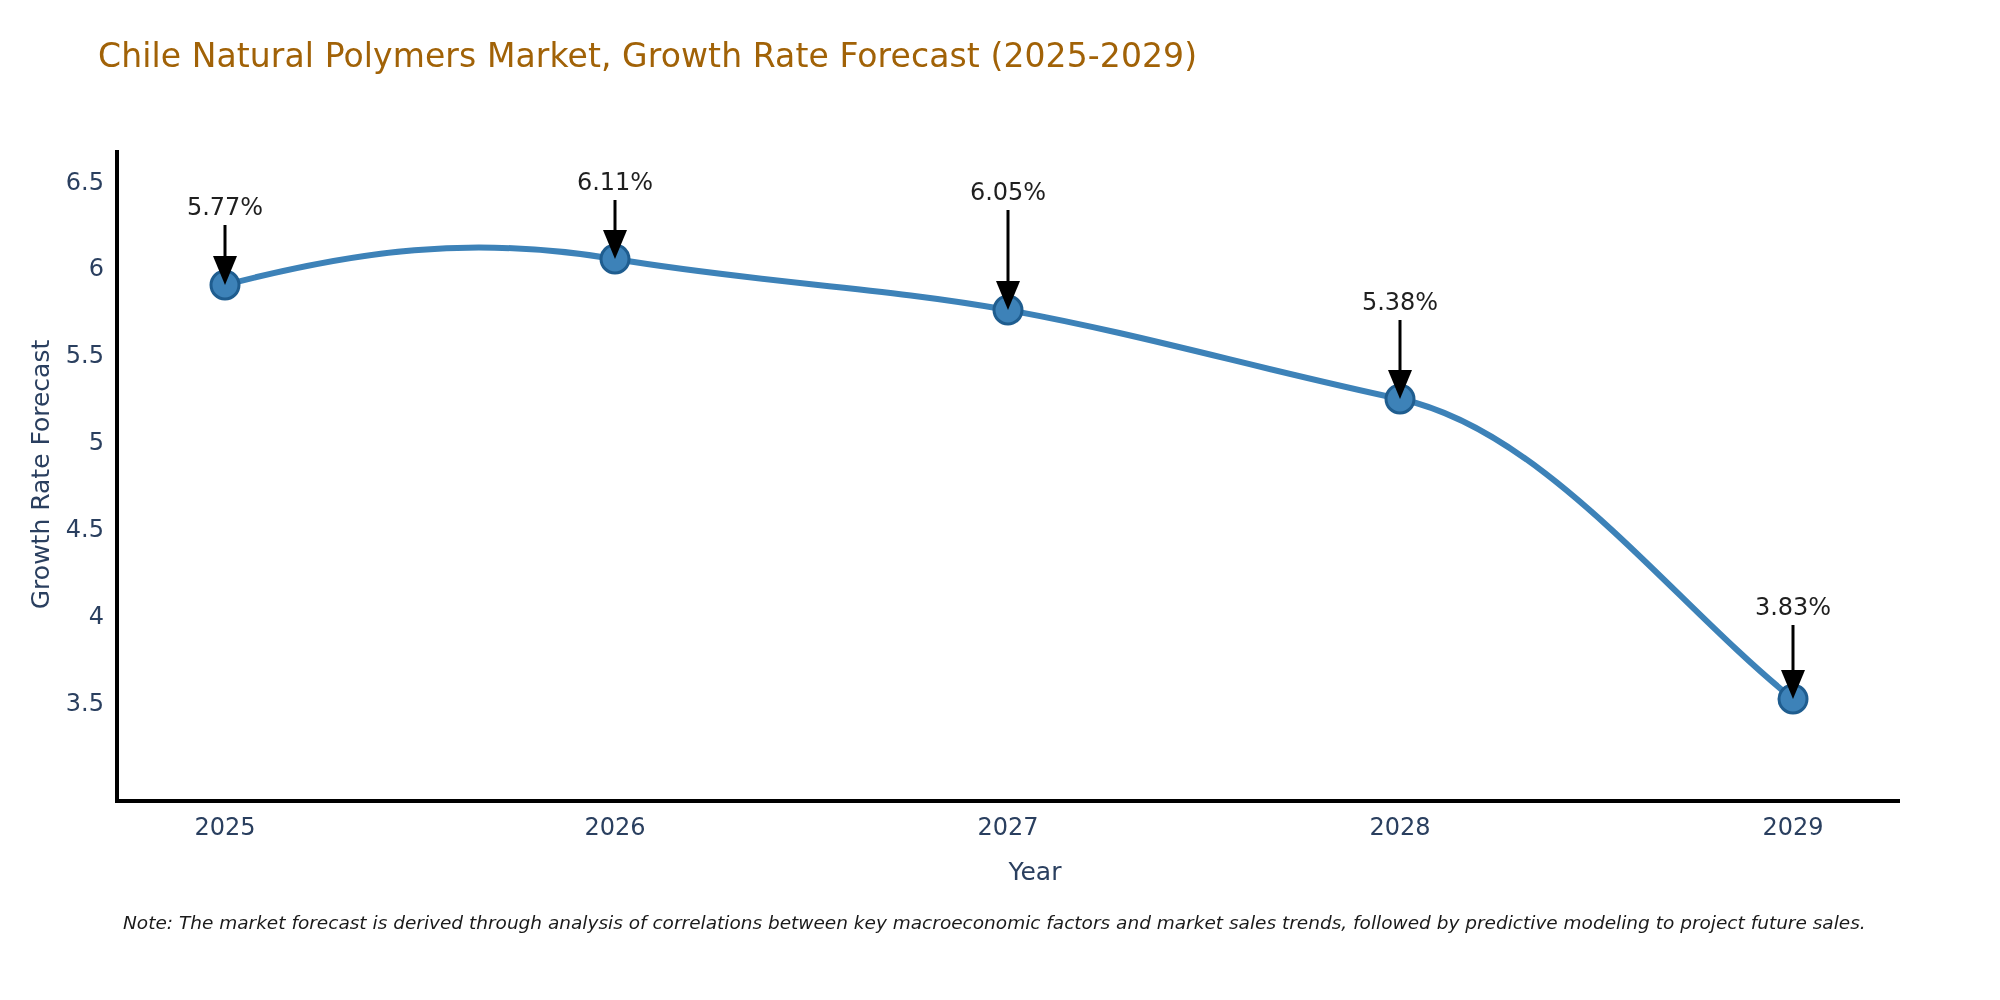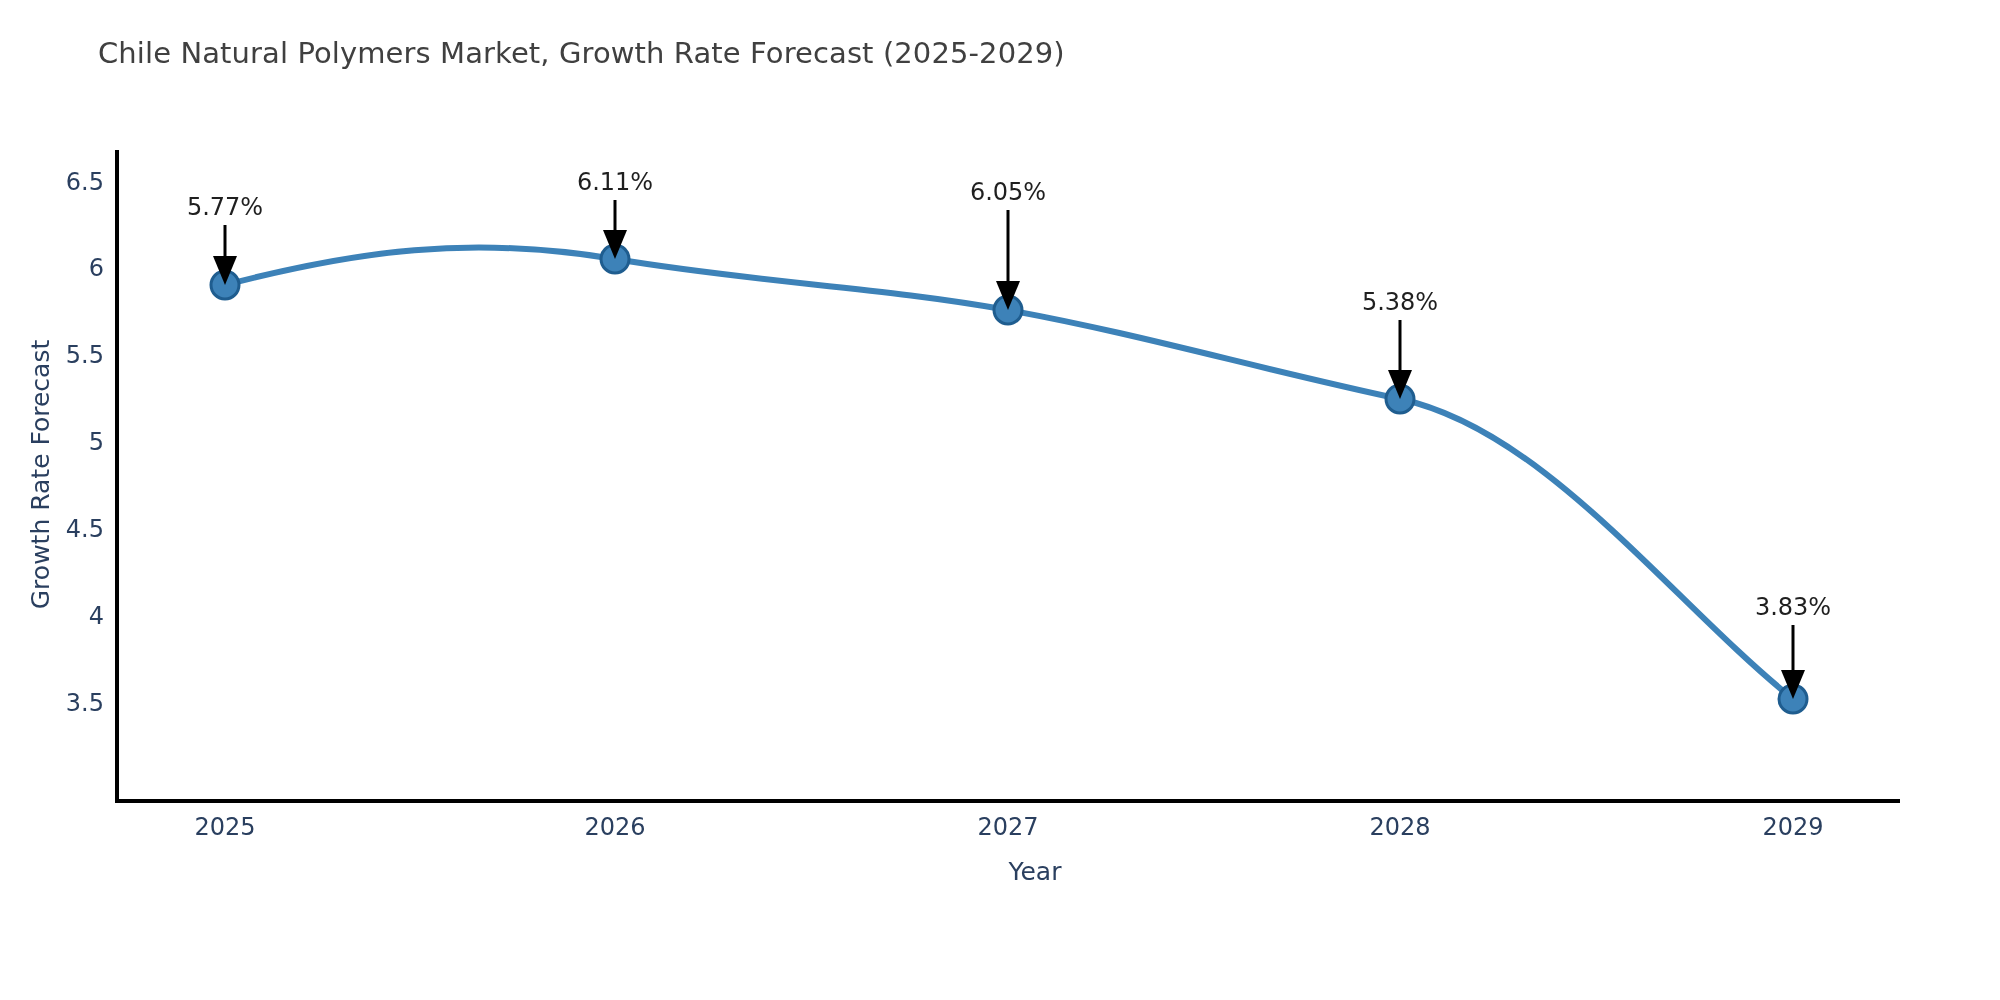--- a/index.html
+++ b/index.html
@@ -17,22 +17,22 @@
   #chart-root {
     position: absolute;
     inset: 0;
     width: 2000px;
     height: 1000px;
   }
   .chart-title {
     position: absolute;
     left: 98px;
     top: 36px;
-    font-size: 29px;
-    color: #404040;
+    font-size: 33px;
+    color: #a16207;
     letter-spacing: 0.1px;
     white-space: nowrap;
   }
   .axis-title-y {
     position: absolute;
     left: -100px;
     top: 460px;
     width: 280px;
     text-align: center;
     transform: rotate(-90deg);
@@ -146,14 +146,15 @@
     <text class="pt-label" x="1008" y="200" text-anchor="middle">6.05%</text>
     <text class="pt-label" x="1400" y="310" text-anchor="middle">5.38%</text>
     <text class="pt-label" x="1793" y="615" text-anchor="middle">3.83%</text>
 
   </svg>
 
   <div class="axis-title-x">
     <span class="axis-title-x-inner">Year</span>
   </div>
 
+  <div class="note">Note: The market forecast is derived through analysis of correlations between key macroeconomic factors and market sales trends, followed by predictive modeling to project future sales.</div>
 
 </div>
 
 </body></html>

